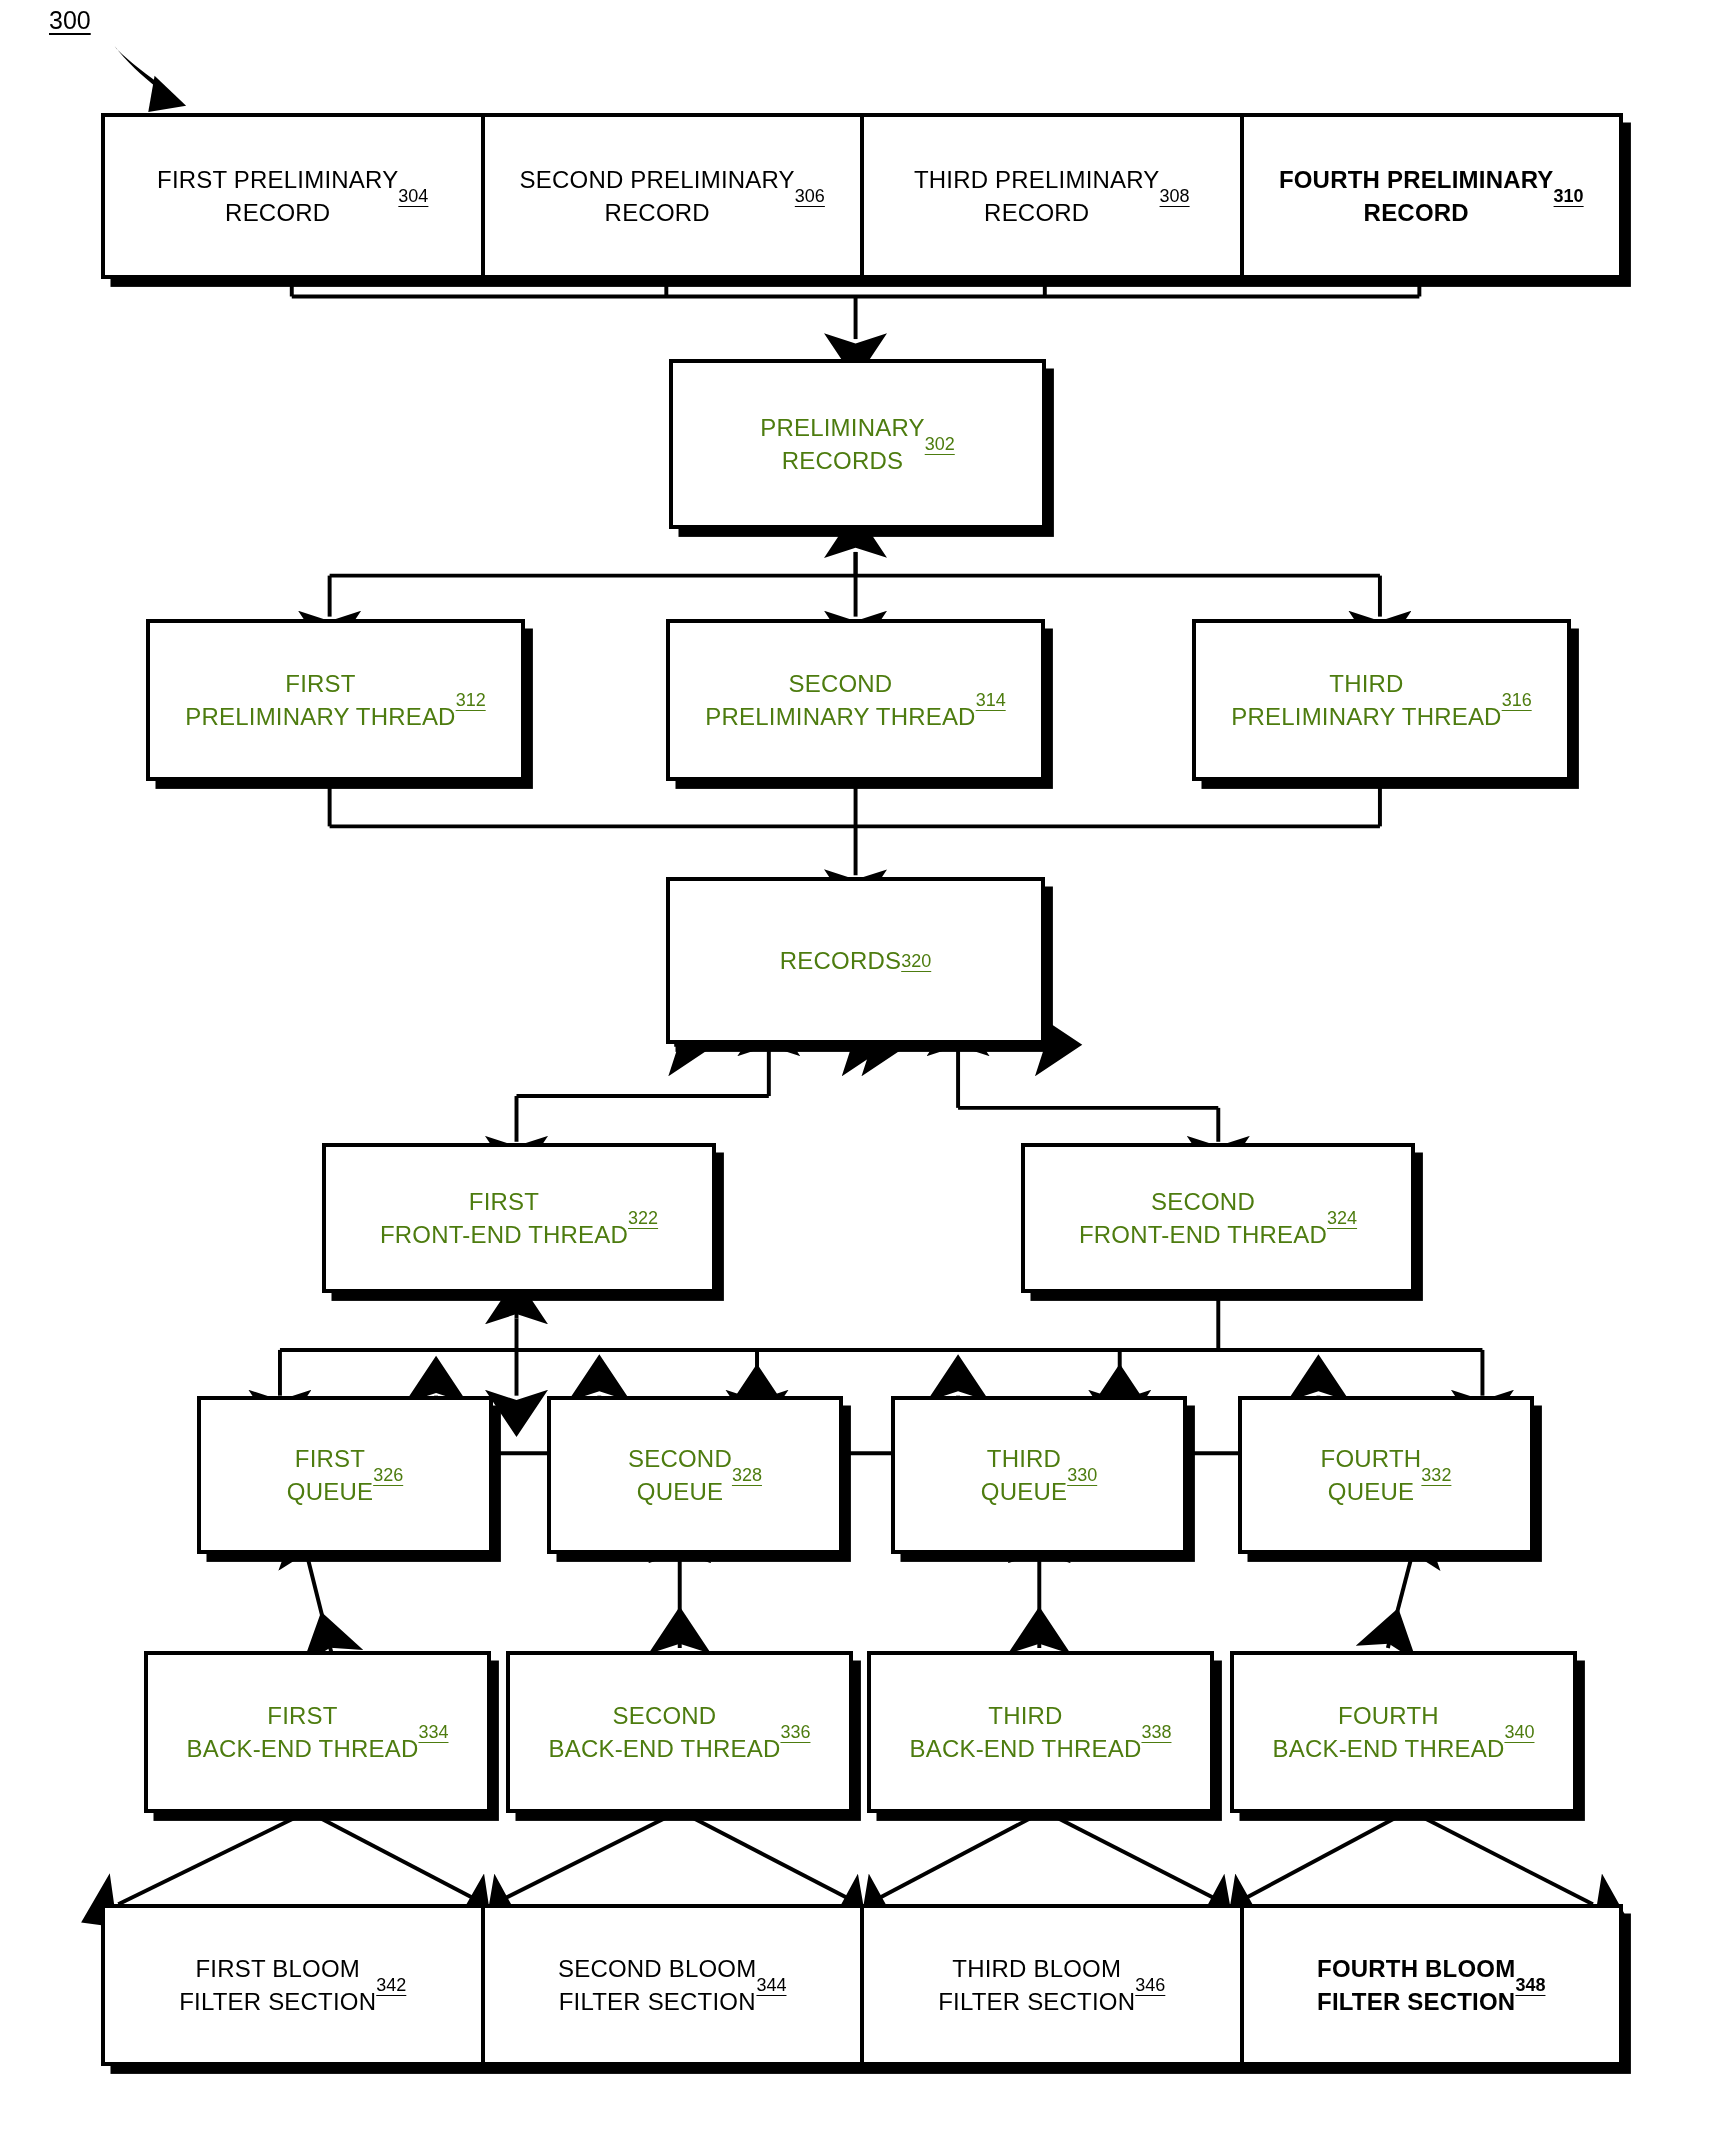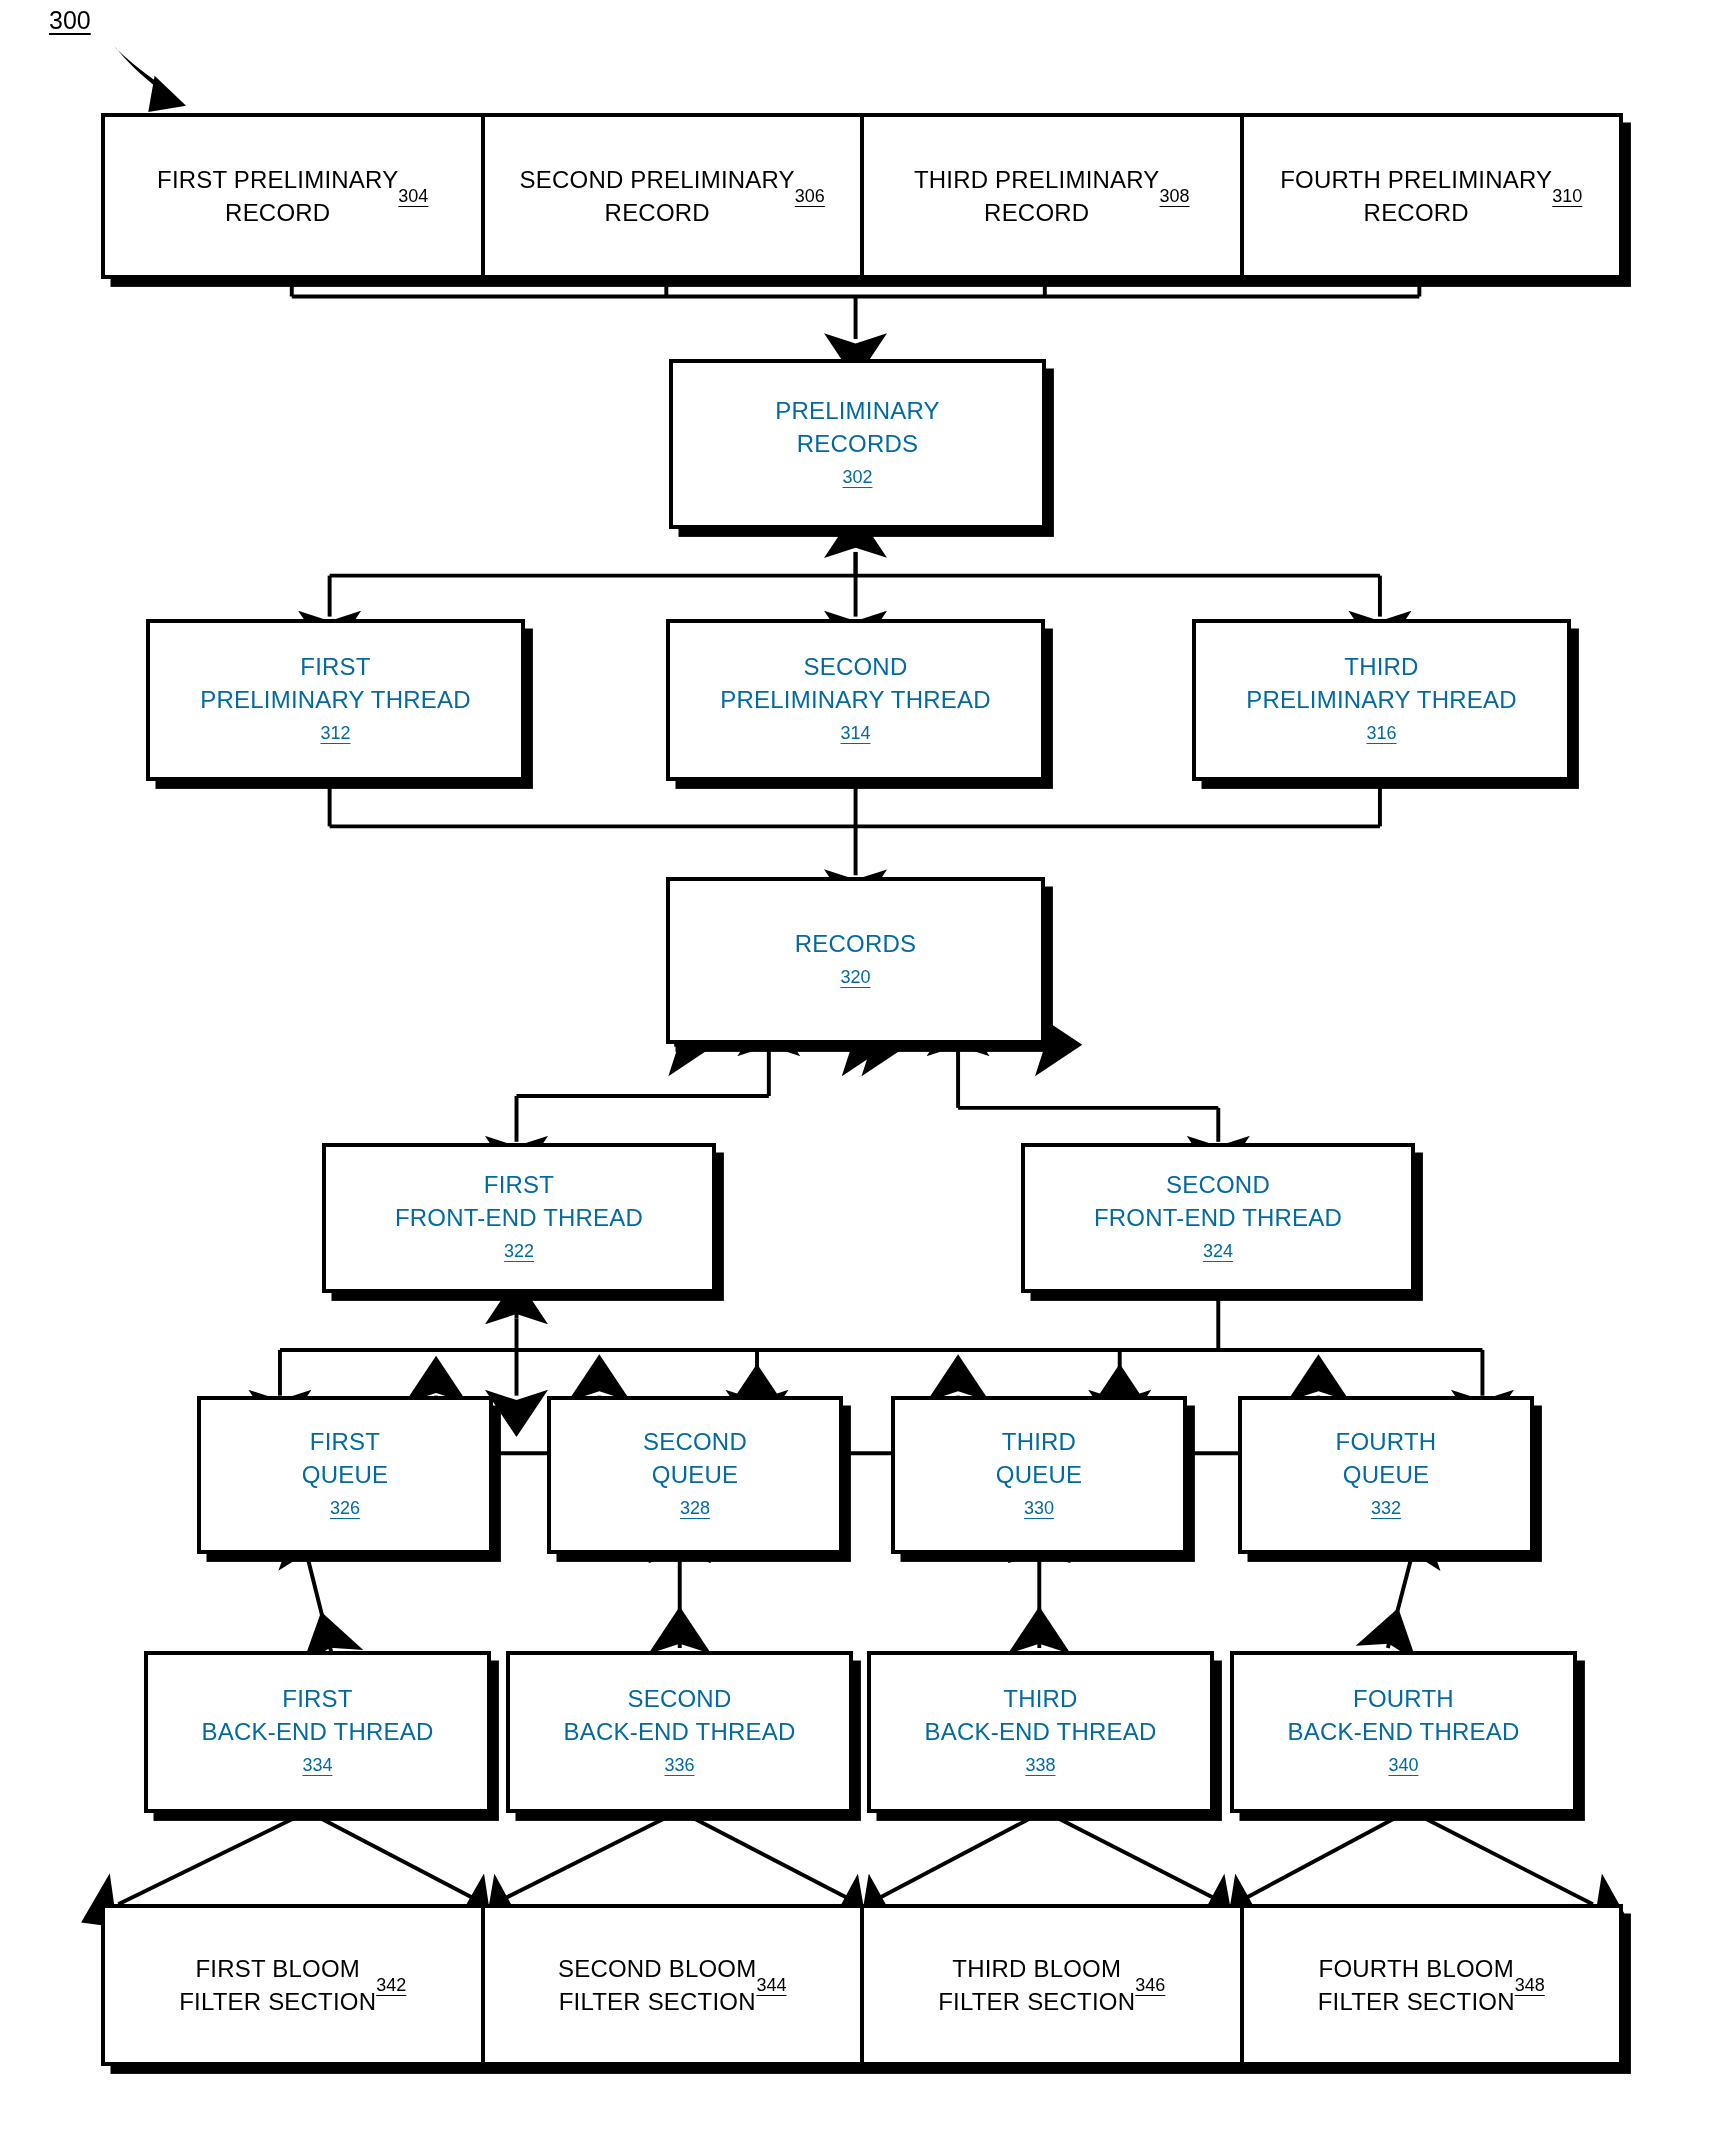--- a/index.html
+++ b/index.html
@@ -26,25 +26,25 @@
     height: 2129px;
     pointer-events: none;
   }
   .node {
     position: absolute;
     box-sizing: border-box;
     background: #ffffff;
     border: 4px solid #000000;
     box-shadow: 8.7px 8.7px 0 -0.8px #000000;
     display: flex;
-    flex-direction: column;
+    flex-direction: row;
     align-items: center;
     justify-content: center;
     text-align: center;
-    color: #0369a1;
+    color: #4d7c0f;
     z-index: 5;
   }
   
   .rowgroup {
     position: absolute;
     box-sizing: border-box;
     border: 4px solid #000000;
     background: #ffffff;
     box-shadow: 8.7px 8.7px 0 -0.8px #000000;
     display: flex;
@@ -57,20 +57,21 @@
     display: flex;
     flex-direction: row;
     align-items: center;
     justify-content: center;
     text-align: center;
     background: #ffffff;
     color: #000000;
   }
   .rowgroup .cell:last-child {
     border-right: none;
+    font-weight: bold;
   }
   .ttl {
     font-size: 24px;
     line-height: 33px;
     letter-spacing: 0.2px;
     white-space: pre-line;
   }
   .ref {
     font-size: 18px;
     line-height: 33px;

